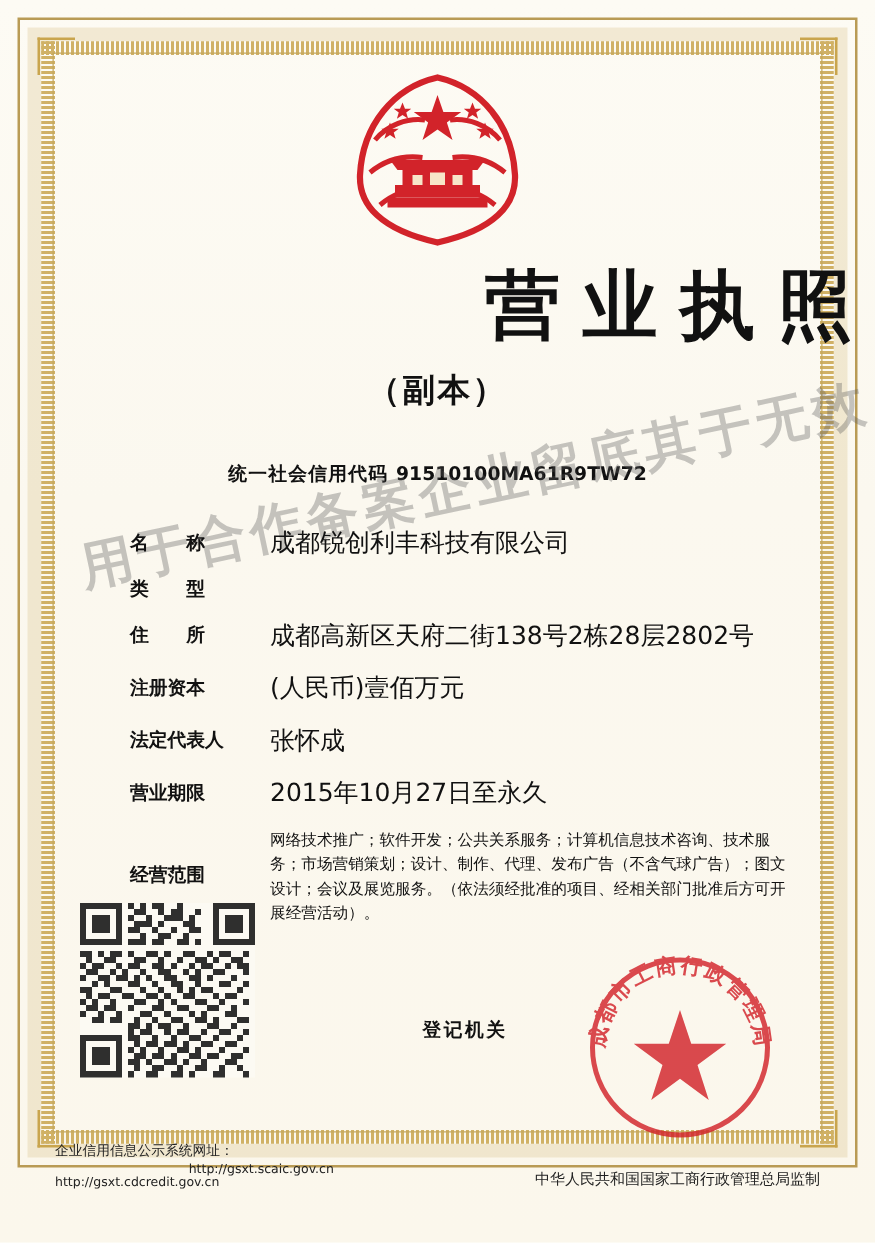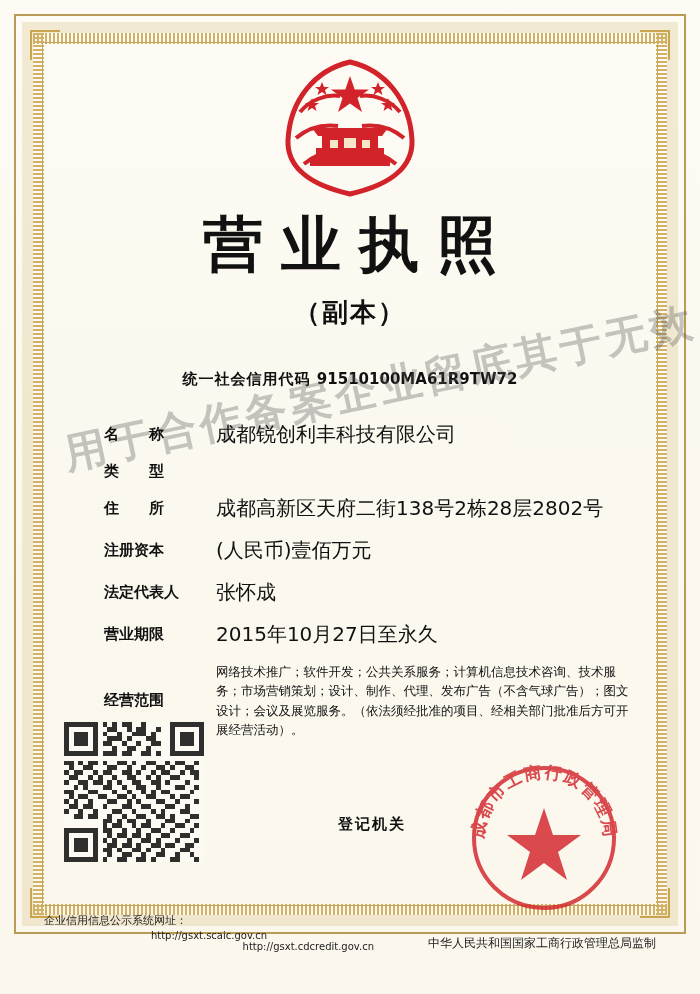--- a/index.html
+++ b/index.html
@@ -53,21 +53,21 @@
   
   .emblem{
     position:absolute;left:50%;top:52px;transform:translateX(-50%);
     width:180px;height:150px;
   }
   .emblem svg{display:block;}
 
   
   .title{
     position:absolute;left:0;right:0;top:205px;
-    text-align:center;
+    text-align:right;
     font-family:"DejaVu Sans","Liberation Sans",sans-serif;
     font-size:60px;font-weight:bold;letter-spacing:18px;
     color:#111;
     text-indent:18px;
   }
   .subtitle{
     position:absolute;left:0;right:0;top:295px;
     text-align:center;font-size:26px;font-weight:bold;color:#111;
     letter-spacing:2px;
   }
@@ -128,21 +128,21 @@
   }
 
   
   .footer{
     position:absolute;left:44px;right:44px;bottom:16px;
     font-size:11px;color:#222;
   }
   .footer-left{position:absolute;left:0;bottom:26px;width:330px;}
   .footer-left .t1{font-size:11px;}
   .footer-left .t2{font-size:10px;text-align:center;margin-top:2px;}
-  .footer-left .t3{font-size:10px;text-align:right;}
+  .footer-left .t3{font-size:10px;text-align:left;}
   .footer-right{
     position:absolute;right:0;bottom:26px;font-size:12px;
   }
   .sep-line{
     position:absolute;left:44px;right:44px;bottom:66px;height:1px;background:#cbb membership;
   }
 </style>
 </head>
 <body>
 

